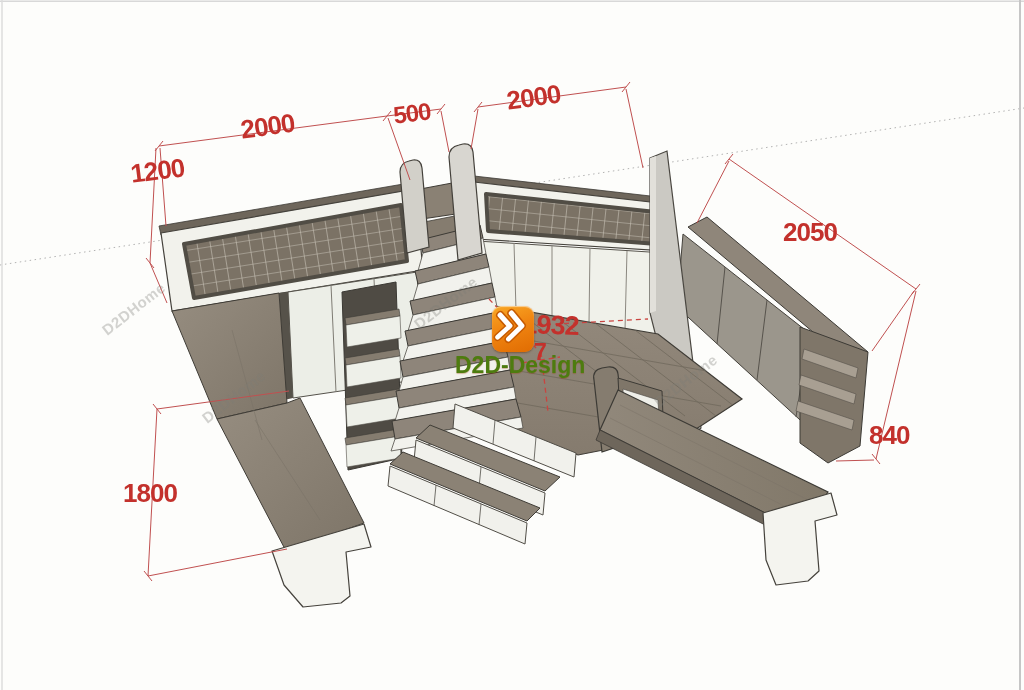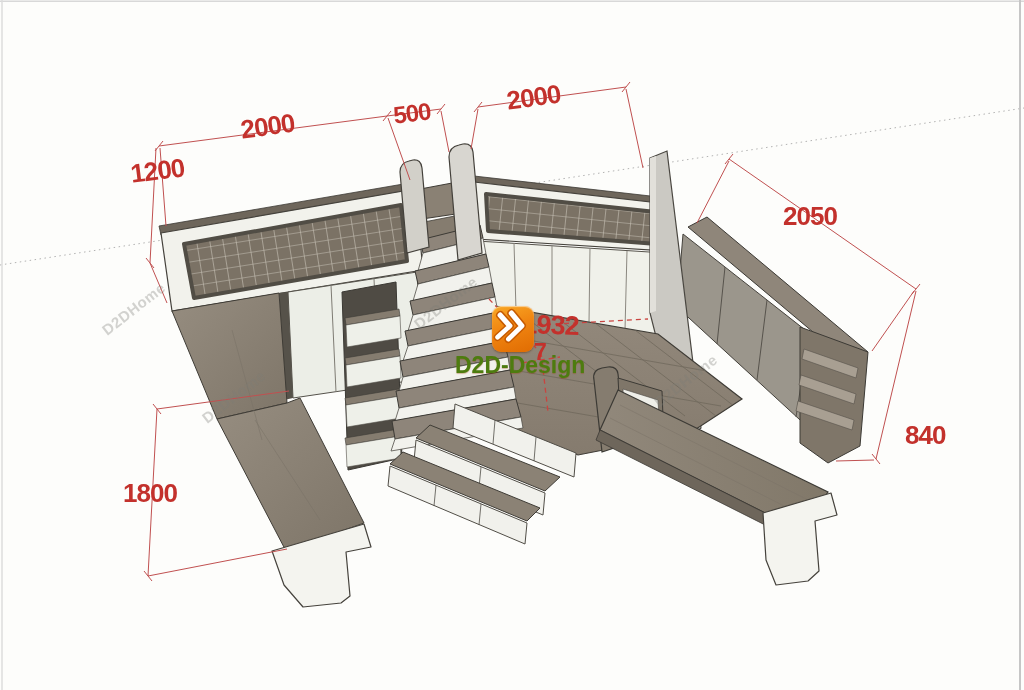--- a/index.html
+++ b/index.html
@@ -226,22 +226,22 @@
     <line x1="0" y1="1.2" x2="1024" y2="1.2" stroke="#d8d8d8" stroke-width="1.5"></line>
     <line x1="2" y1="0" x2="2" y2="690" stroke="#dcdcdc" stroke-width="1.5"></line>
     <line x1="1020" y1="0" x2="1020" y2="690" stroke="#c6c6c6" stroke-width="2"></line>
   </g>
 </svg>
 
 <div class="dim" style="left:239px;top:117px;transform:rotate(-8deg);">2000</div>
 <div class="dim small" style="left:392px;top:104px;transform:rotate(-7deg);">500</div>
 <div class="dim" style="left:505px;top:88px;transform:rotate(-8deg);">2000</div>
 <div class="dim" style="left:129px;top:161px;transform:rotate(-7deg);">1200</div>
-<div class="dim" style="left:783px;top:203px;">2050</div>
-<div class="dim" style="left:905px;top:422px;">840</div>
+<div class="dim" style="left:783px;top:219px;">2050</div>
+<div class="dim" style="left:869px;top:422px;">840</div>
 <div class="dim" style="left:123px;top:480px;">1800</div>
 <div class="dim occluded" style="left:523px;top:311px;font-size:27px;transform:rotate(2deg);">1932</div>
 <div class="dim occluded" style="left:534px;top:341px;font-size:23px;">7</div>
 
 <div class="wm" style="left:96px;top:300px;">D2DHome</div>
 <div class="wm" style="left:408px;top:294px;">D2DHome</div>
 <div class="wm" style="left:196px;top:388px;">D2DHome</div>
 <div class="wm" style="left:648px;top:372px;">D2DHome</div>
 
 <div id="logo-icon">

